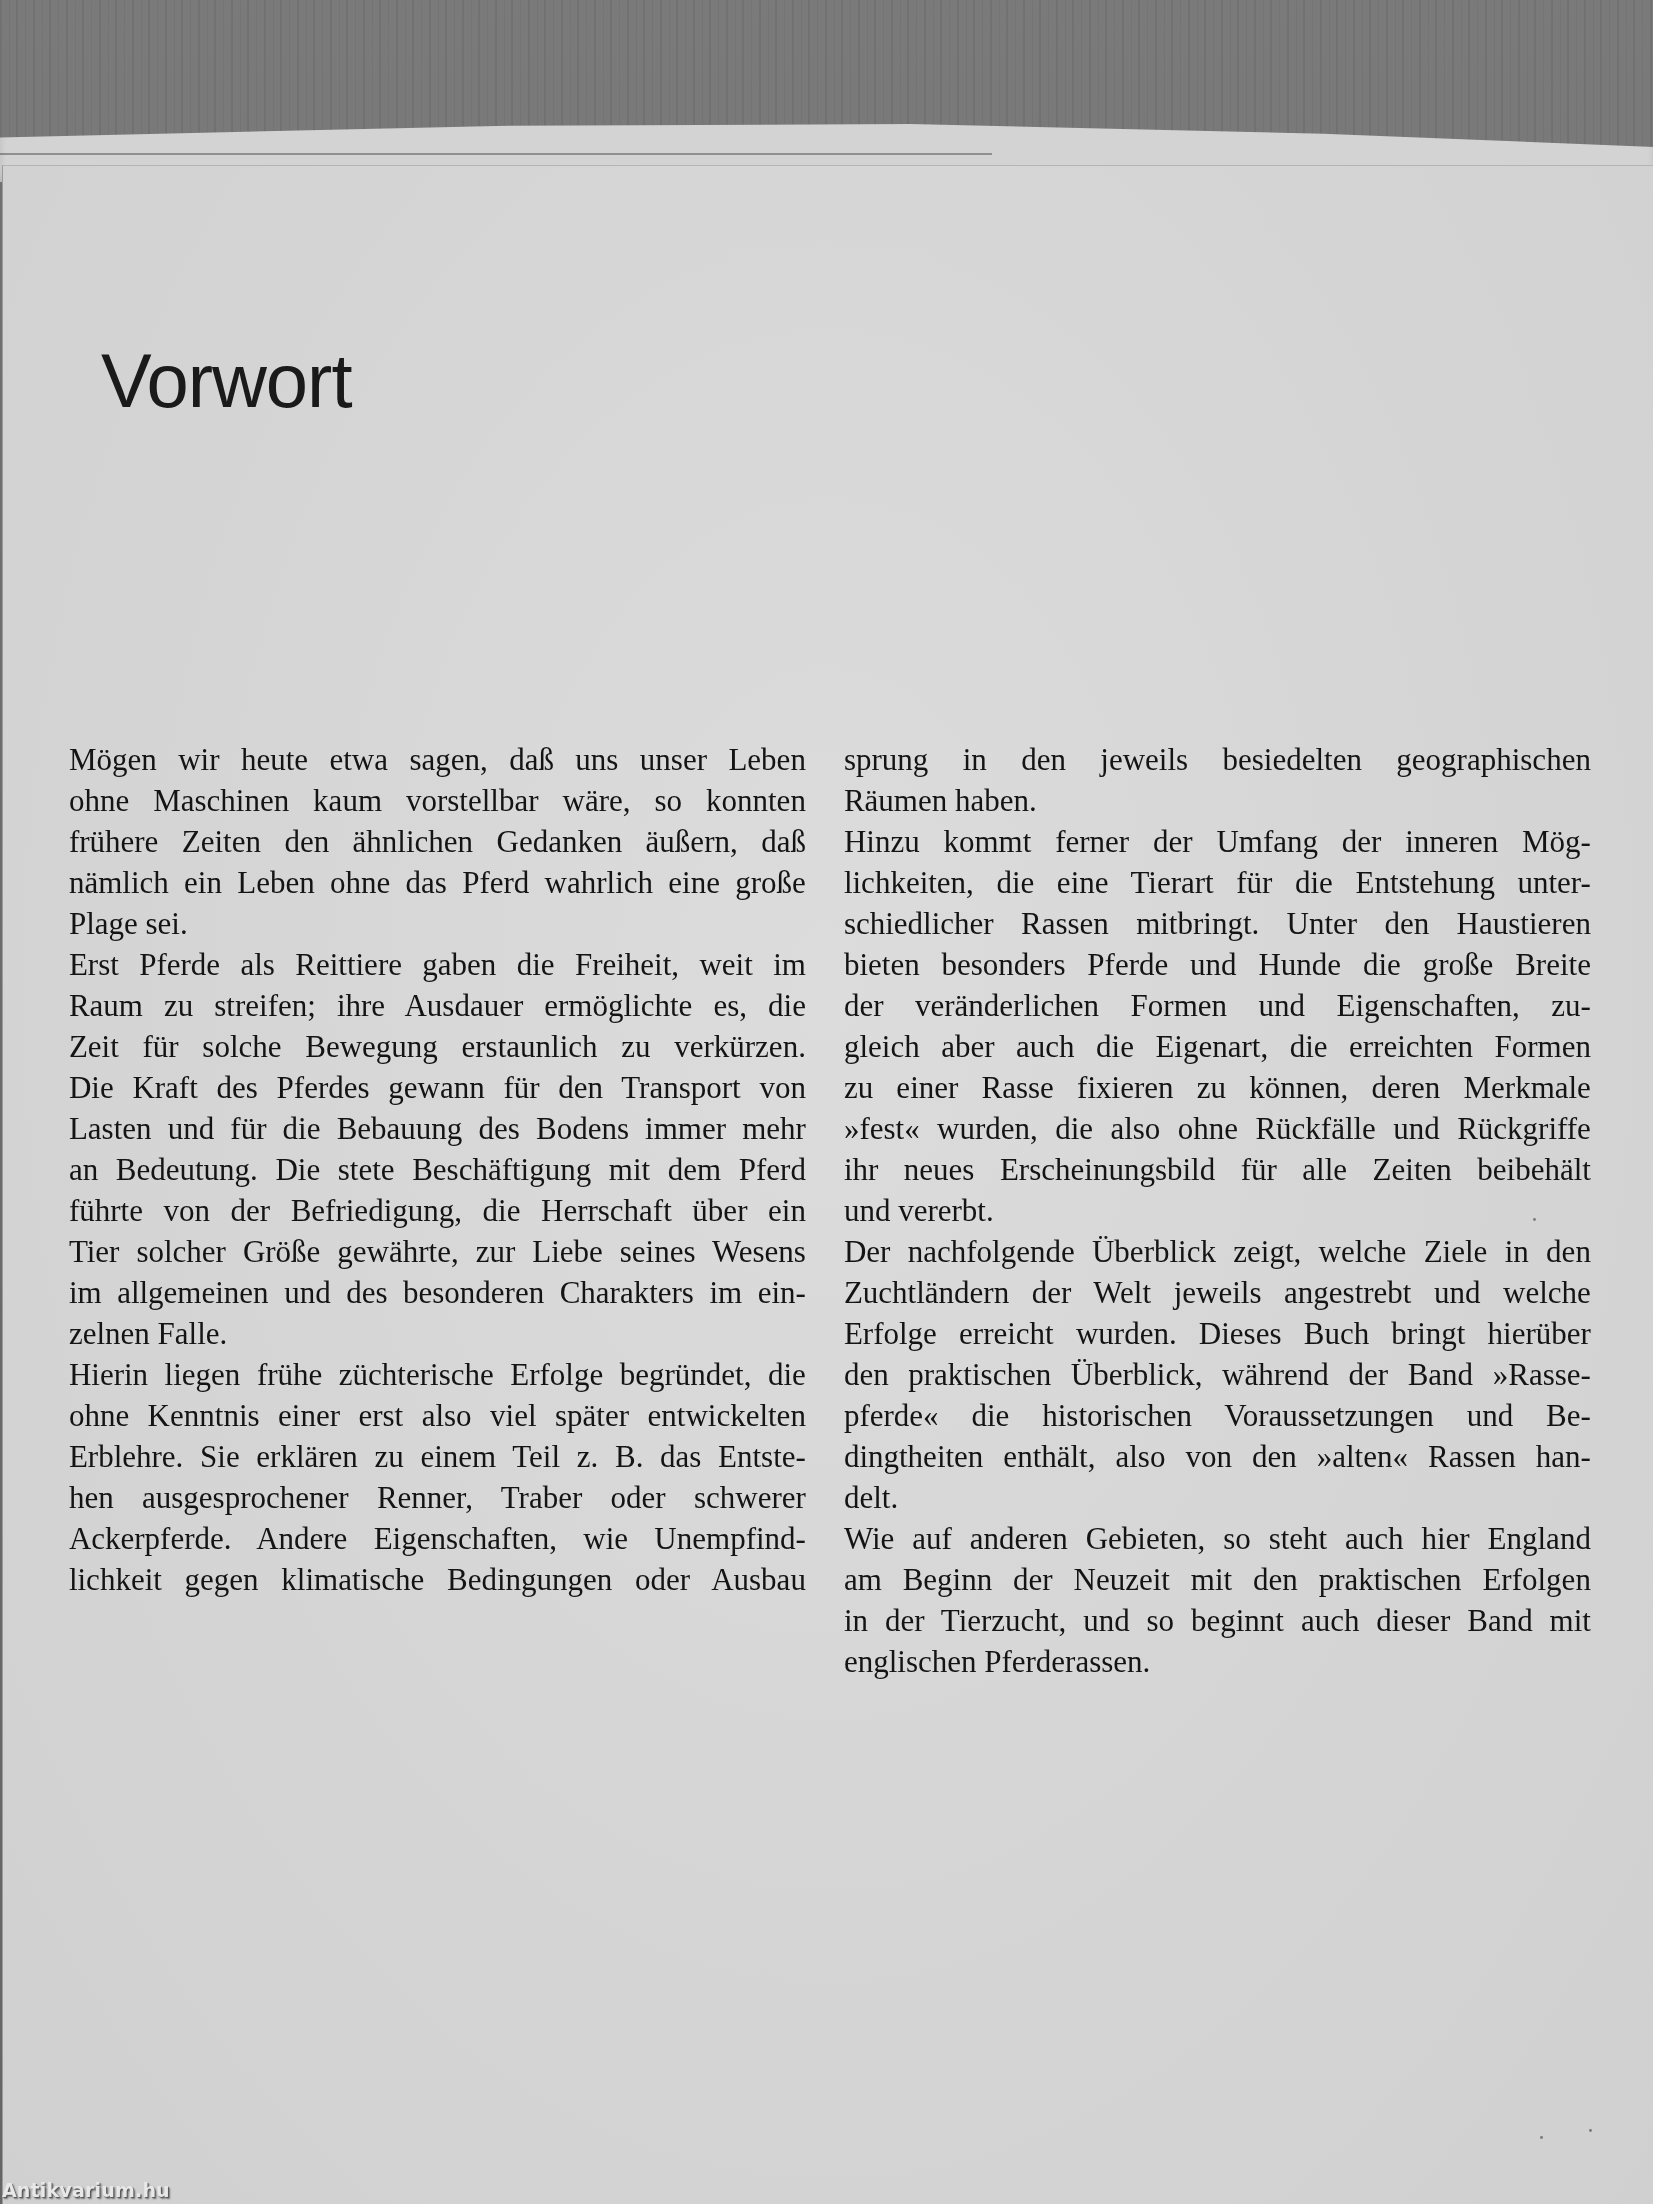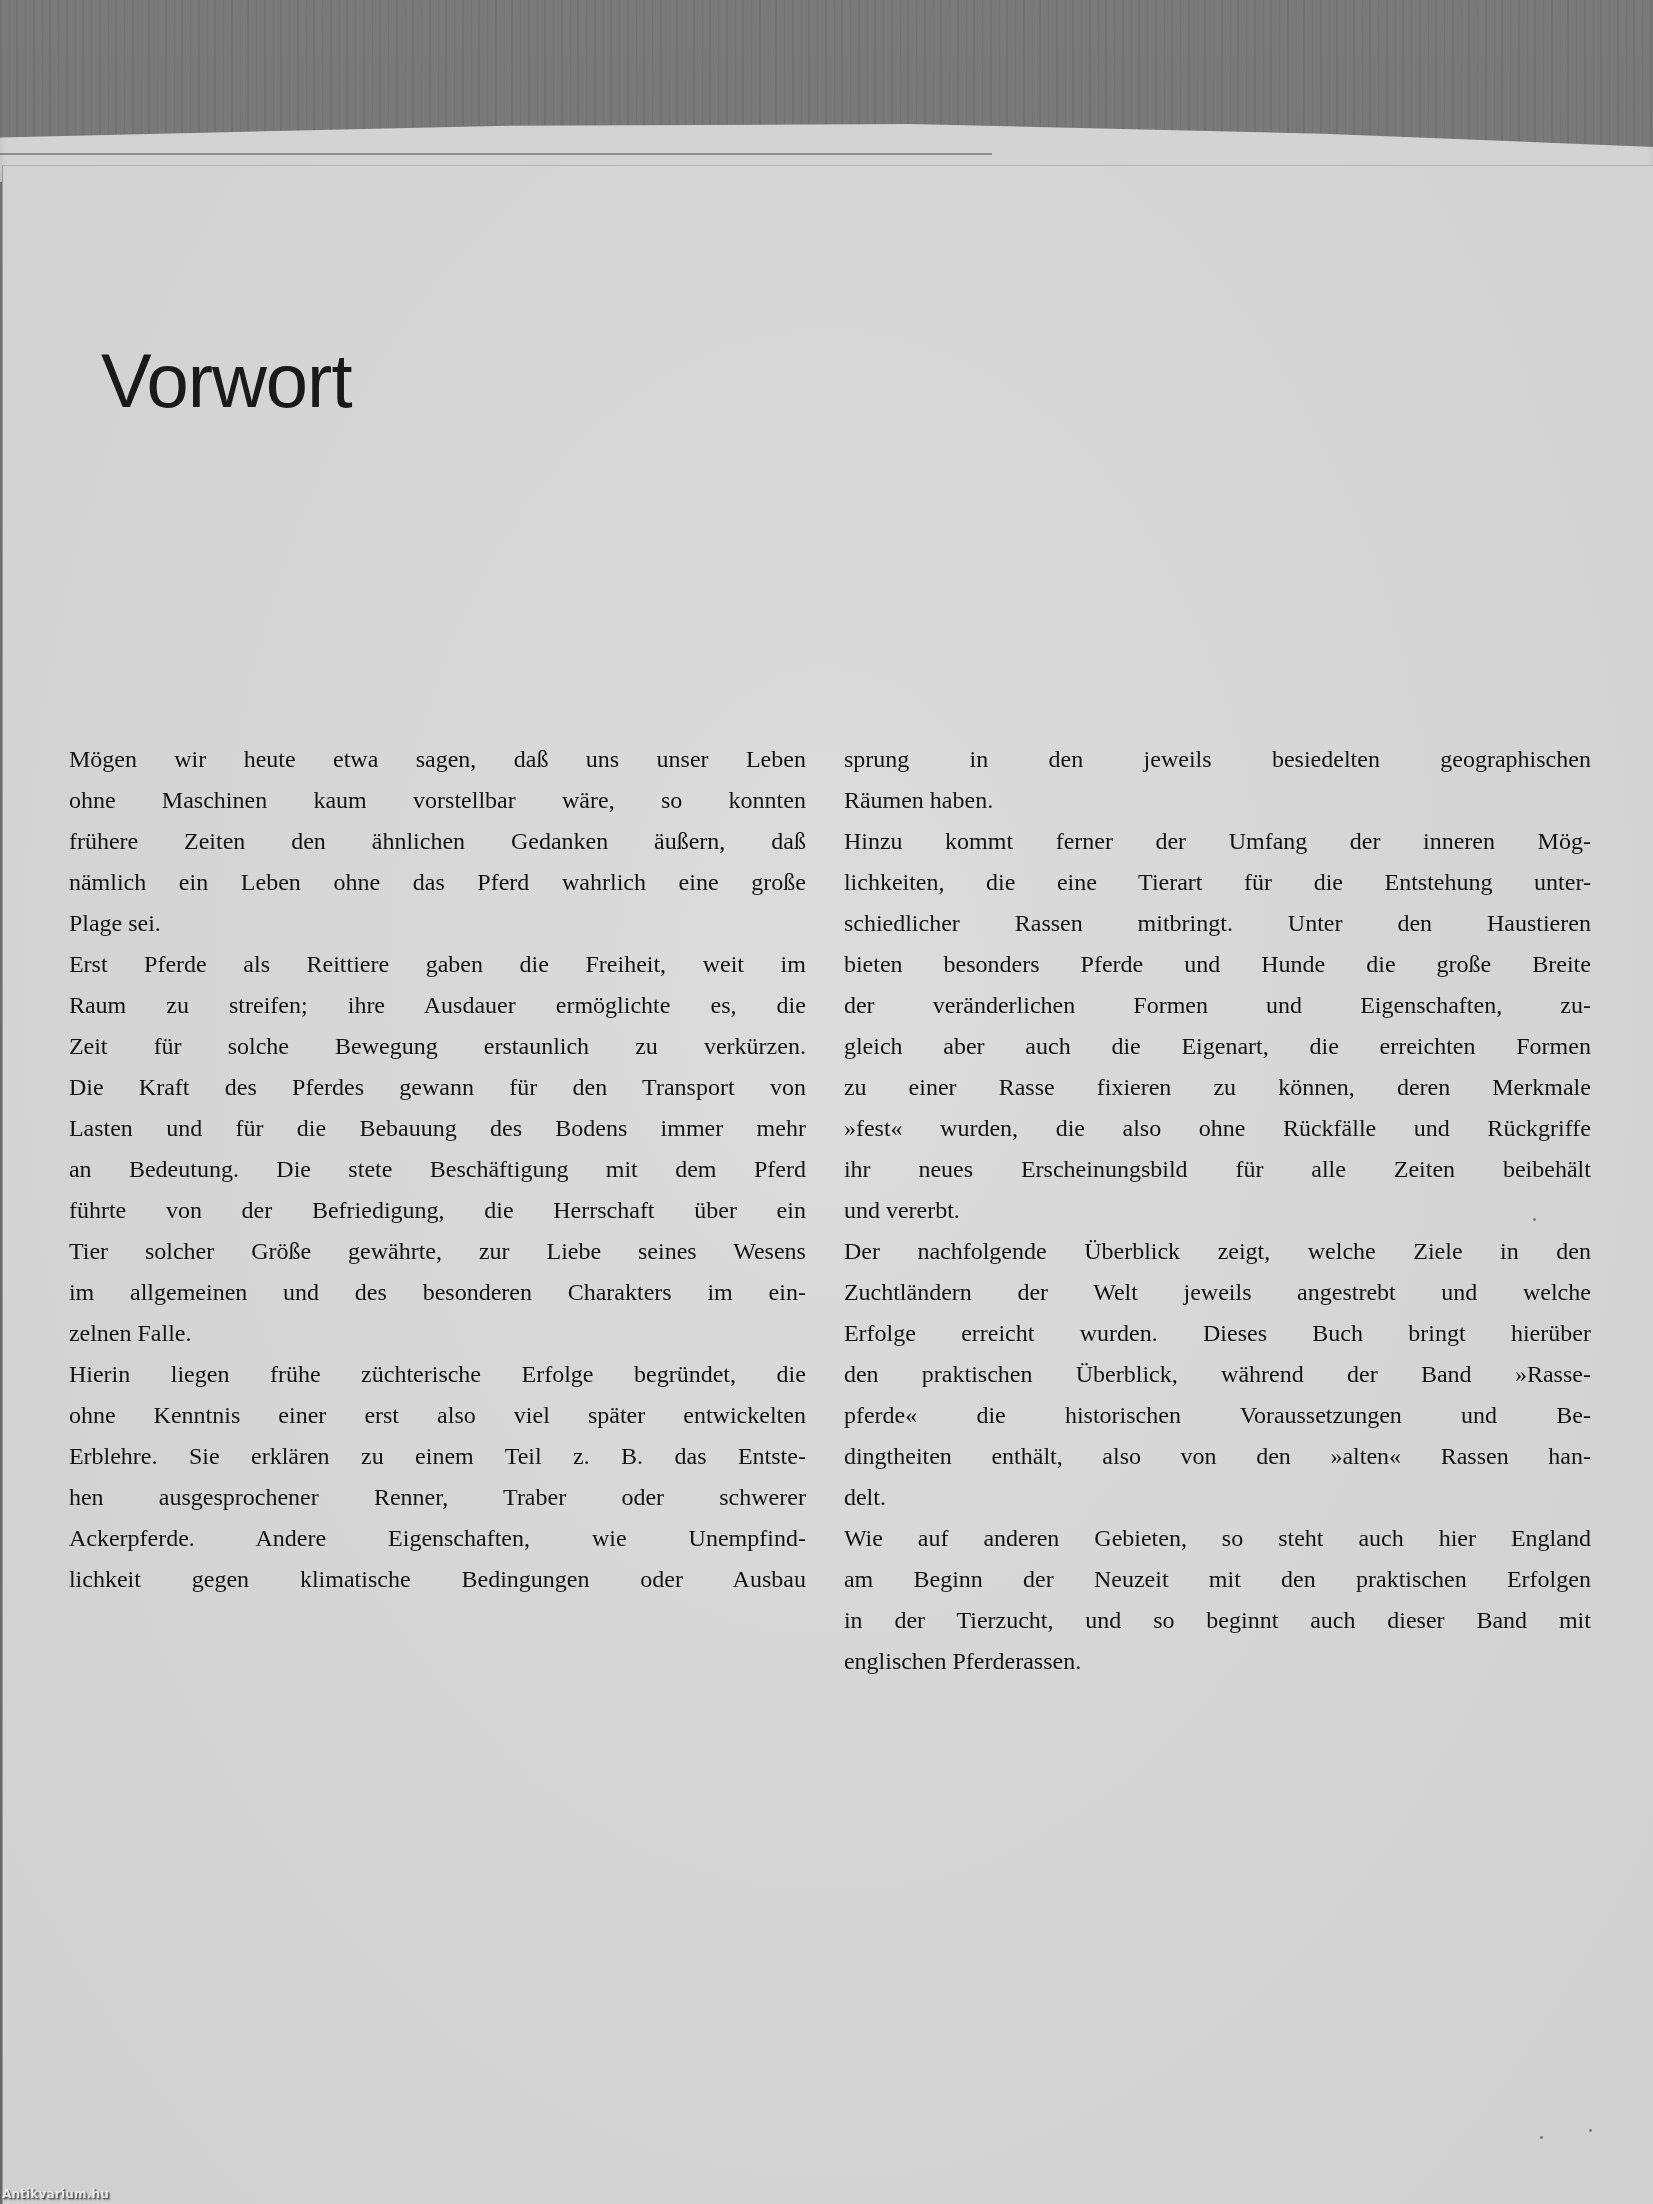--- a/index.html
+++ b/index.html
@@ -63,21 +63,21 @@
       font-family: "Liberation Sans", sans-serif;
       font-weight: normal;
       font-size: 76px;
       letter-spacing: -1px;
       color: #1a1a1a;
     }
     .column {
       position: absolute;
       top: 573px;
       width: 737px;
-      font-size: 24px;
+      font-size: 31px;
       line-height: 41px;
       color: #141414;
       text-align: justify;
     }
     .col-left { left: 66px; }
     .col-right { left: 841px; width: 747px; }
     .line {
       display: block;
       text-align: justify;
       text-align-last: justify;
@@ -86,21 +86,21 @@
     }
     .line.last {
       text-align-last: left;
     }
     .watermark {
       position: absolute;
       left: 1.9px;
       bottom: 3.9px;
       font-family: "DejaVu Sans", sans-serif;
       font-weight: bold;
-      font-size: 12px;
+      font-size: 19px;
       color: #e8e8e8;
       text-shadow: 1px 1px 1px #555, 1.9px 1.9px 1.9px #777;
       letter-spacing: 0.2px;
     }
     .speck {
       position: absolute;
       width: 2.9px; height: 2.9px;
       background: #444;
       border-radius: 50%;
       opacity: 0.6;

